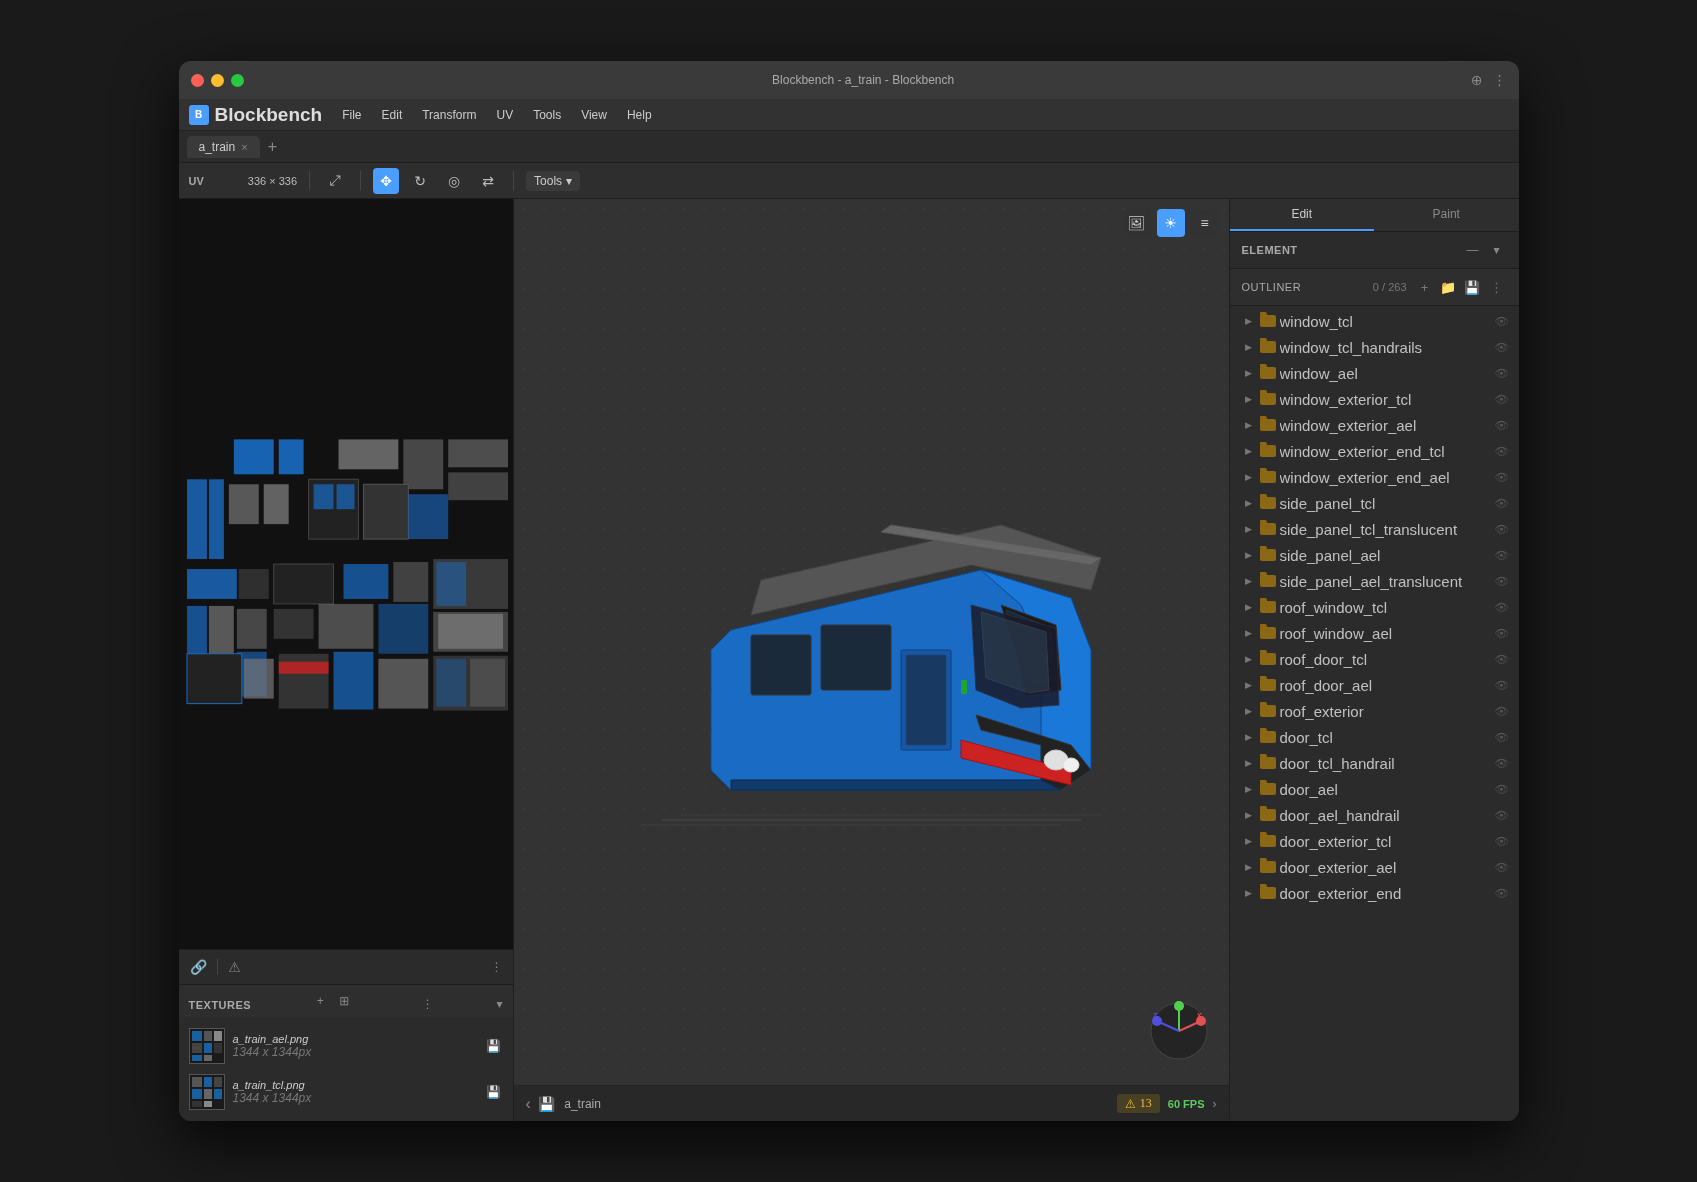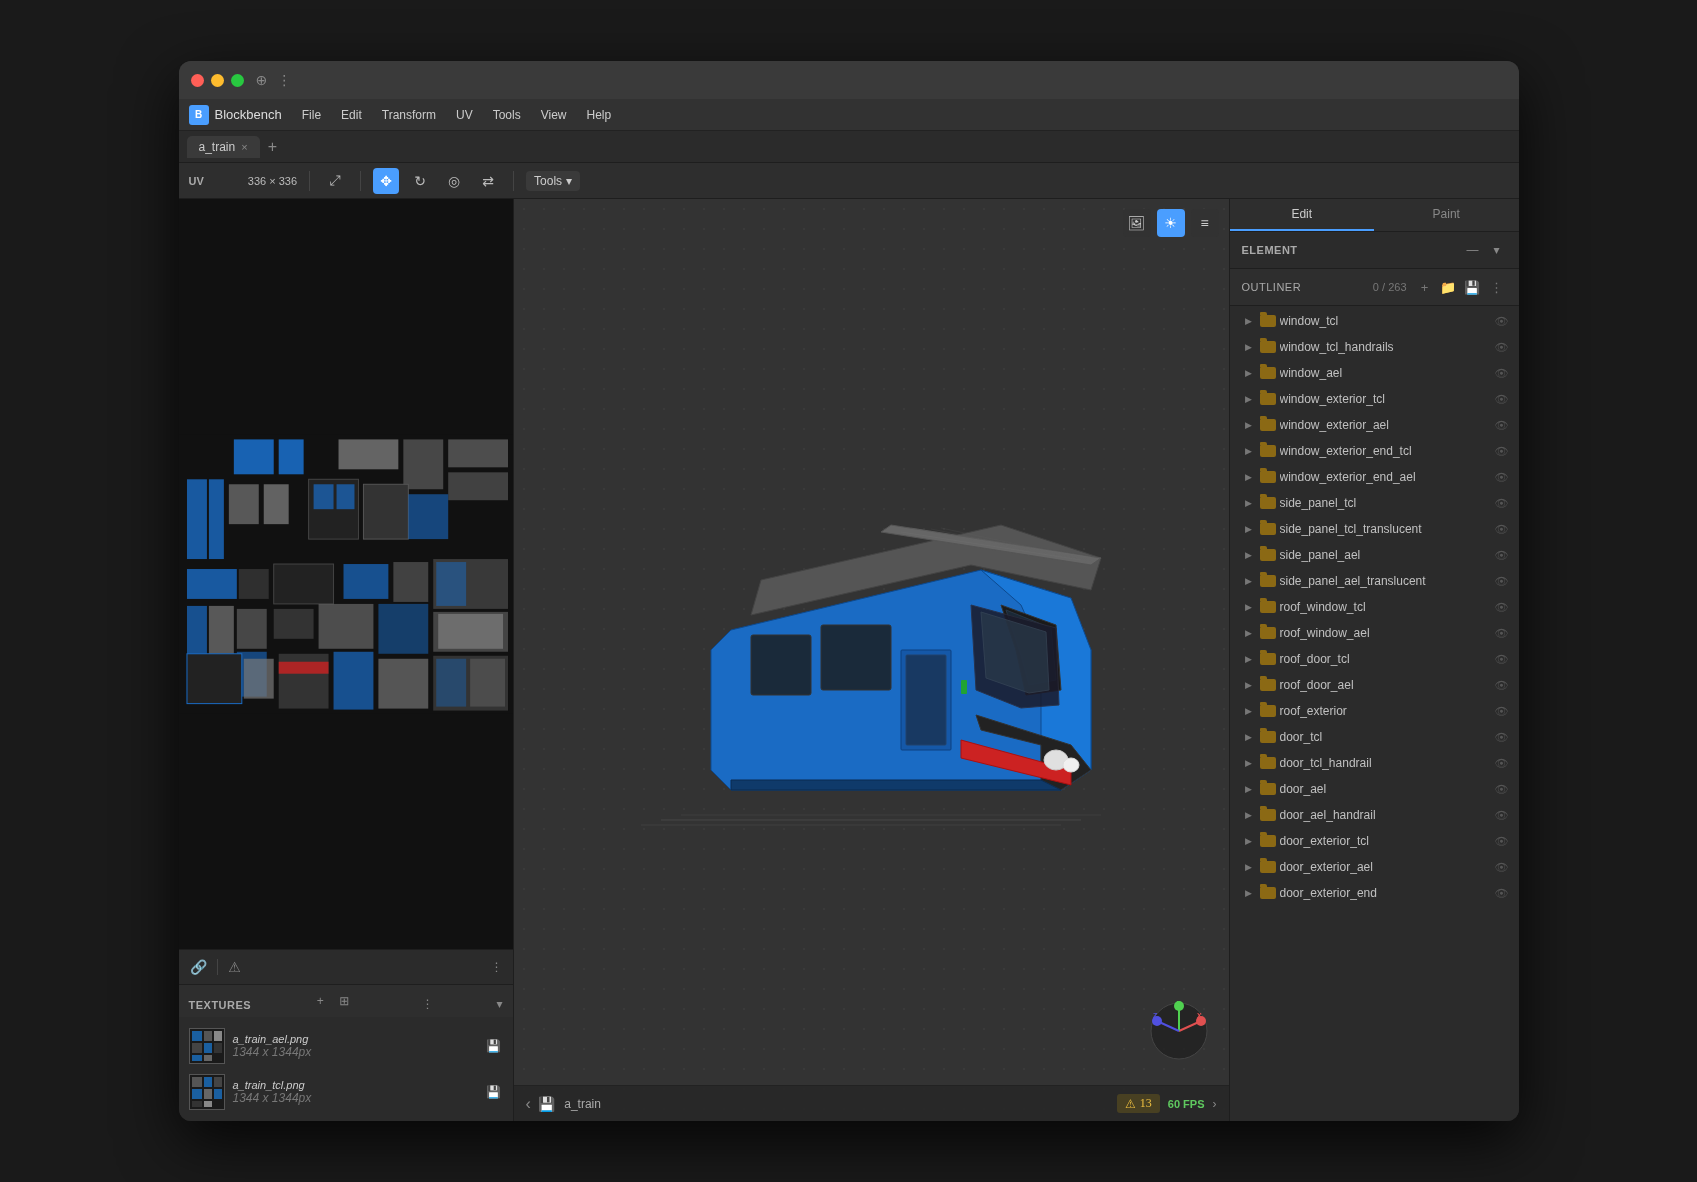--- a/index.html
+++ b/index.html
@@ -79,21 +79,21 @@
       height: 20px;
       background: #4a9eff;
       border-radius: 3px;
       display: flex;
       align-items: center;
       justify-content: center;
       font-size: 10px;
       font-weight: bold;
       color: white;
     }
-    .logo-text { font-weight: 400; font-size: 13px; color: #ddd; }
+    .logo-text { font-weight: 700; font-size: 19px; color: #ddd; }
     .menu-item {
       padding: 3px 8px;
       border-radius: 4px;
       cursor: pointer;
       font-size: 12px;
       color: #ccc;
     }
     .menu-center {
       flex: 1;
       text-align: center;
@@ -478,21 +478,21 @@
       position: absolute;
       top: -3px;
       left: 0;
       width: 7px;
       height: 3px;
       background: #8b6914;
       border-radius: 1px 2px 0 0;
     }
     .outliner-item-name {
       flex: 1;
-      font-size: 12px;
+      font-size: 15px;
       color: #c0c0c0;
       white-space: nowrap;
       overflow: hidden;
       text-overflow: ellipsis;
     }
     .outliner-eye {
       width: 18px;
       height: 18px;
       display: flex;
       align-items: center;
@@ -513,20 +513,21 @@
 <body>
 
 <div class="app-window">
 
   <div class="title-bar">
     <div class="traffic-lights">
       <div class="tl tl-red"></div>
       <div class="tl tl-yellow"></div>
       <div class="tl tl-green"></div>
     </div>
+    <div class="title-center">Blockbench - a_train - Blockbench</div>
     <div class="title-right-icons">
       <span class="title-icon">⊕</span>
       <span class="title-icon">⋮</span>
     </div>
   </div>
 
   <div class="menu-bar">
     <div class="menu-logo">
       <div class="logo-icon">B</div>
       <span class="logo-text">Blockbench</span>

